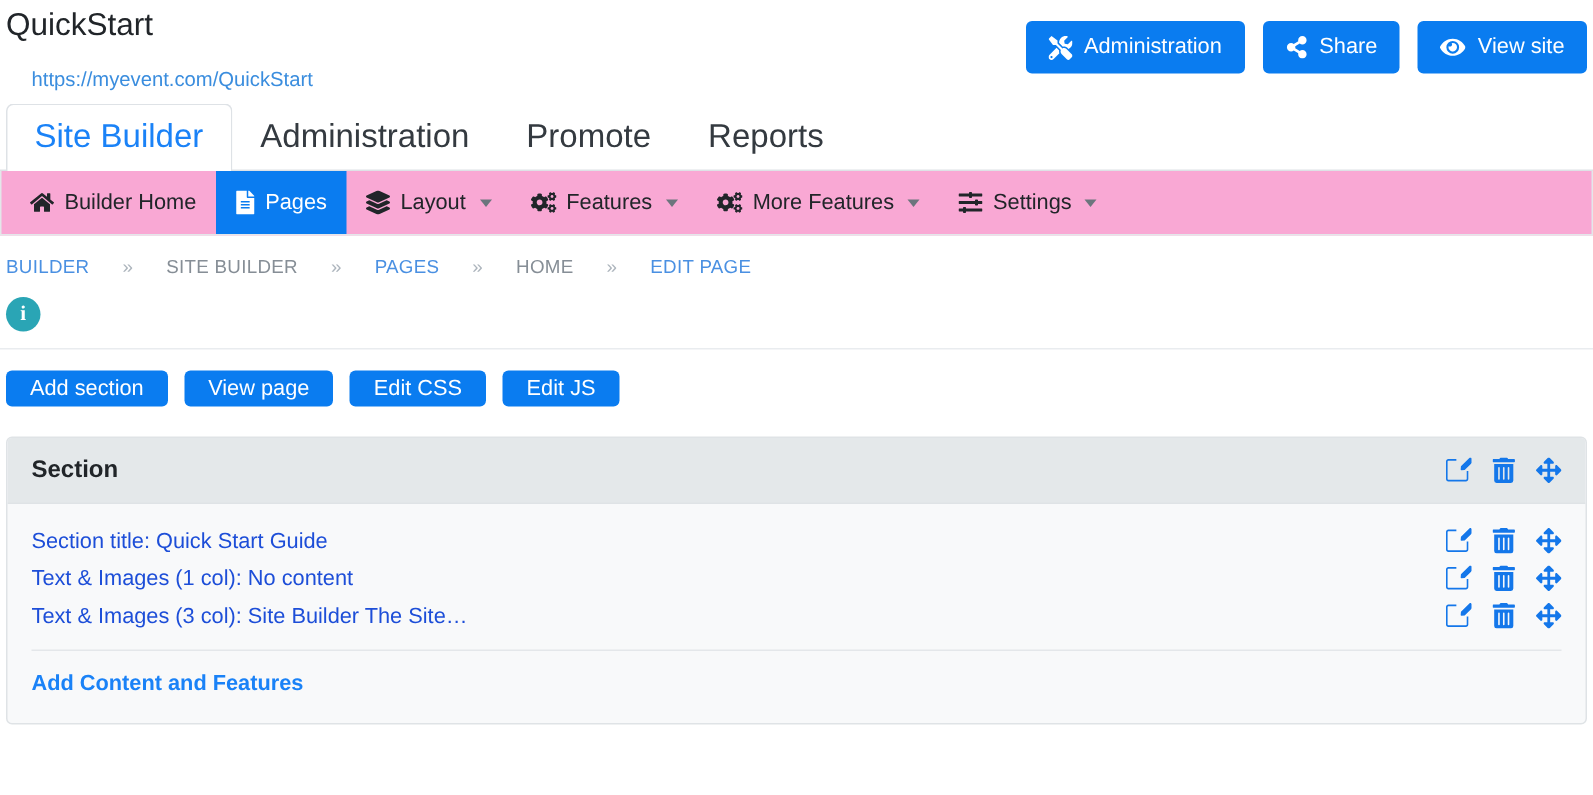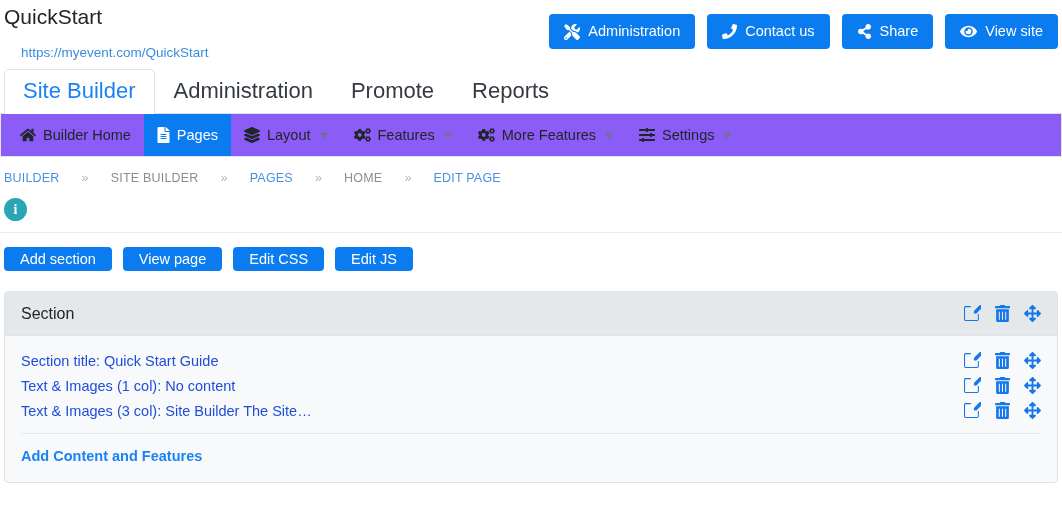--- a/index.html
+++ b/index.html
@@ -84,21 +84,21 @@
     color: #1a82f7;
     background: #fff;
     border-color: #dee2e6 #dee2e6 #fff;
     border-radius: 5px 5px 0 0;
   }
 
   
   .subnav {
     display: flex;
     align-items: stretch;
-    background: #8b5cf6;
+    background: #f9a8d4;
     border: 1px solid #e4e7ea;
     border-top: none;
     height: 43px;
     padding-left: 6px;
   }
   .subnav-item {
     display: flex;
     align-items: center;
     gap: 7px;
     padding: 0 13px;
@@ -183,21 +183,21 @@
   }
   .card-header {
     background: #e4e8ea;
     border-bottom: 1px solid #dfe3e6;
     height: 44px;
     display: flex;
     align-items: center;
     padding: 0 16px;
     justify-content: space-between;
   }
-  .card-header-title { font-size: 16px; color: #212529; }
+  .card-header-title { font-size: 16px; color: #212529; font-weight: bold; }
   .icon-group { display: flex; align-items: center; gap: 14px; }
   .icon-btn { cursor: pointer; display: flex; align-items: center; }
   .icon-btn svg { display: block; fill: #1477ea; }
 
   .card-body { padding: 12px 16px 0 16px; }
   .content-row {
     display: flex;
     align-items: center;
     justify-content: space-between;
     height: 25px;
@@ -230,28 +230,20 @@
   <div class="header-actions">
     <button class="btn">
       <span class="ic">
         <svg width="16" height="16" viewBox="0 0 512 512">
             <path d="M501.1 395.7L384 278.6c-23.1-23.1-57.6-27.6-85.4-13.9L192 158.1V96L64 0 0 64l96 128h62.1l106.6 106.6c-13.6 27.8-9.2 62.3 13.9 85.4l117.1 117.1c14.6 14.6 38.2 14.6 52.7 0l52.7-52.7c14.5-14.6 14.5-38.2 0-52.7zM331.7 225c28.3 0 54.9 11 74.9 31l19.4 19.4c15.8-6.9 30.8-16.5 43.8-29.5 37.1-37.1 49.7-89.3 37.9-136.7-2.2-9-13.5-12.1-20.1-5.5l-74.4 74.4-67.9-11.3L334 98.9l74.4-74.4c6.6-6.6 3.4-17.9-5.7-20.2-47.4-11.7-99.6.9-136.6 37.9-28.5 28.5-41.9 66.1-41.2 103.6l82.1 82.1c8.1-1.9 16.5-2.9 24.7-2.9zm-103.9 82l-56.7-56.7L18.7 402.8c-25 25-25 65.5 0 90.5s65.5 25 90.5 0l123.6-123.6c-7.6-19.9-9.9-41.6-5-62.7zM64 472c-13.2 0-24-10.8-24-24 0-13.3 10.7-24 24-24s24 10.7 24 24c0 13.2-10.7 24-24 24z"></path>
           </svg>
       </span>
       <span>Administration</span>
     </button>
 
-    <button class="btn">
-      <span class="ic">
-        <svg width="15" height="15" viewBox="0 0 512 512">
-            <path d="M493.4 24.6l-104-24c-11.3-2.6-22.9 3.3-27.5 13.9l-48 112c-4.2 9.8-1.4 21.3 6.9 28l60.6 49.6c-36 76.7-98.9 140.5-177.2 177.2l-49.6-60.6c-6.8-8.3-18.2-11.1-28-6.9l-112 48C3.9 366.5-2 378.1.6 389.4l24 104C27.1 504.2 36.7 512 48 512c256.1 0 464-207.5 464-464 0-11.2-7.7-20.9-18.6-23.4z"></path>
-          </svg>
-      </span>
-      <span>Contact us</span>
-    </button>
 
     <button class="btn">
       <svg width="15" height="15" viewBox="0 0 448 512">
           <path d="M352 320c-22.608 0-43.387 7.819-59.79 20.895l-102.486-64.054a96.551 96.551 0 0 0 0-41.683l102.486-64.054C308.613 184.181 329.392 192 352 192c53.019 0 96-42.981 96-96S405.019 0 352 0s-96 42.981-96 96c0 7.158.79 14.13 2.276 20.841L155.79 180.895C139.387 167.819 118.608 160 96 160c-53.019 0-96 42.981-96 96s42.981 96 96 96c22.608 0 43.387-7.819 59.79-20.895l102.486 64.054A96.301 96.301 0 0 0 256 416c0 53.019 42.981 96 96 96s96-42.981 96-96-42.981-96-96-96z"></path>
         </svg>
       <span>Share</span>
     </button>
 
     <button class="btn">
       <svg width="17" height="17" viewBox="0 0 576 512">

